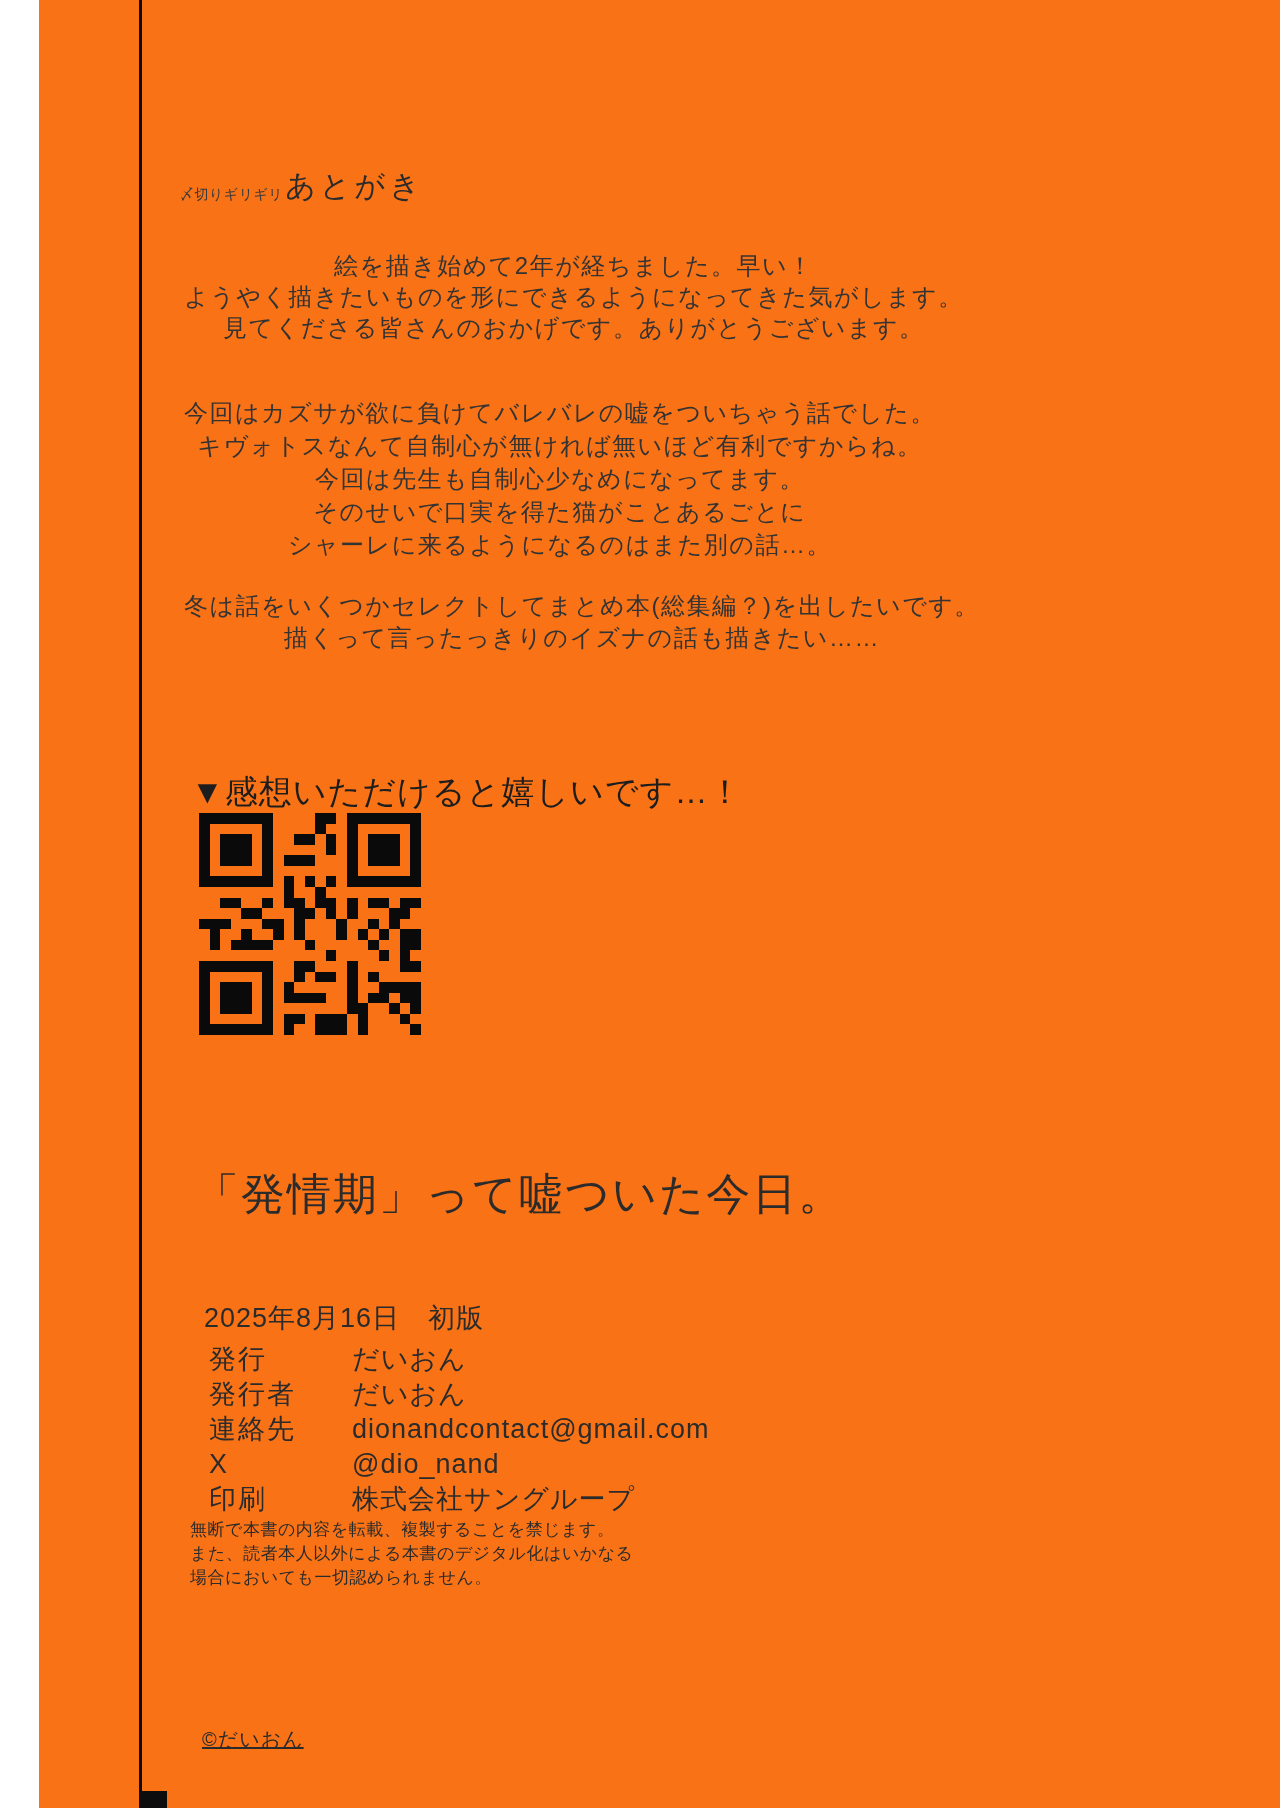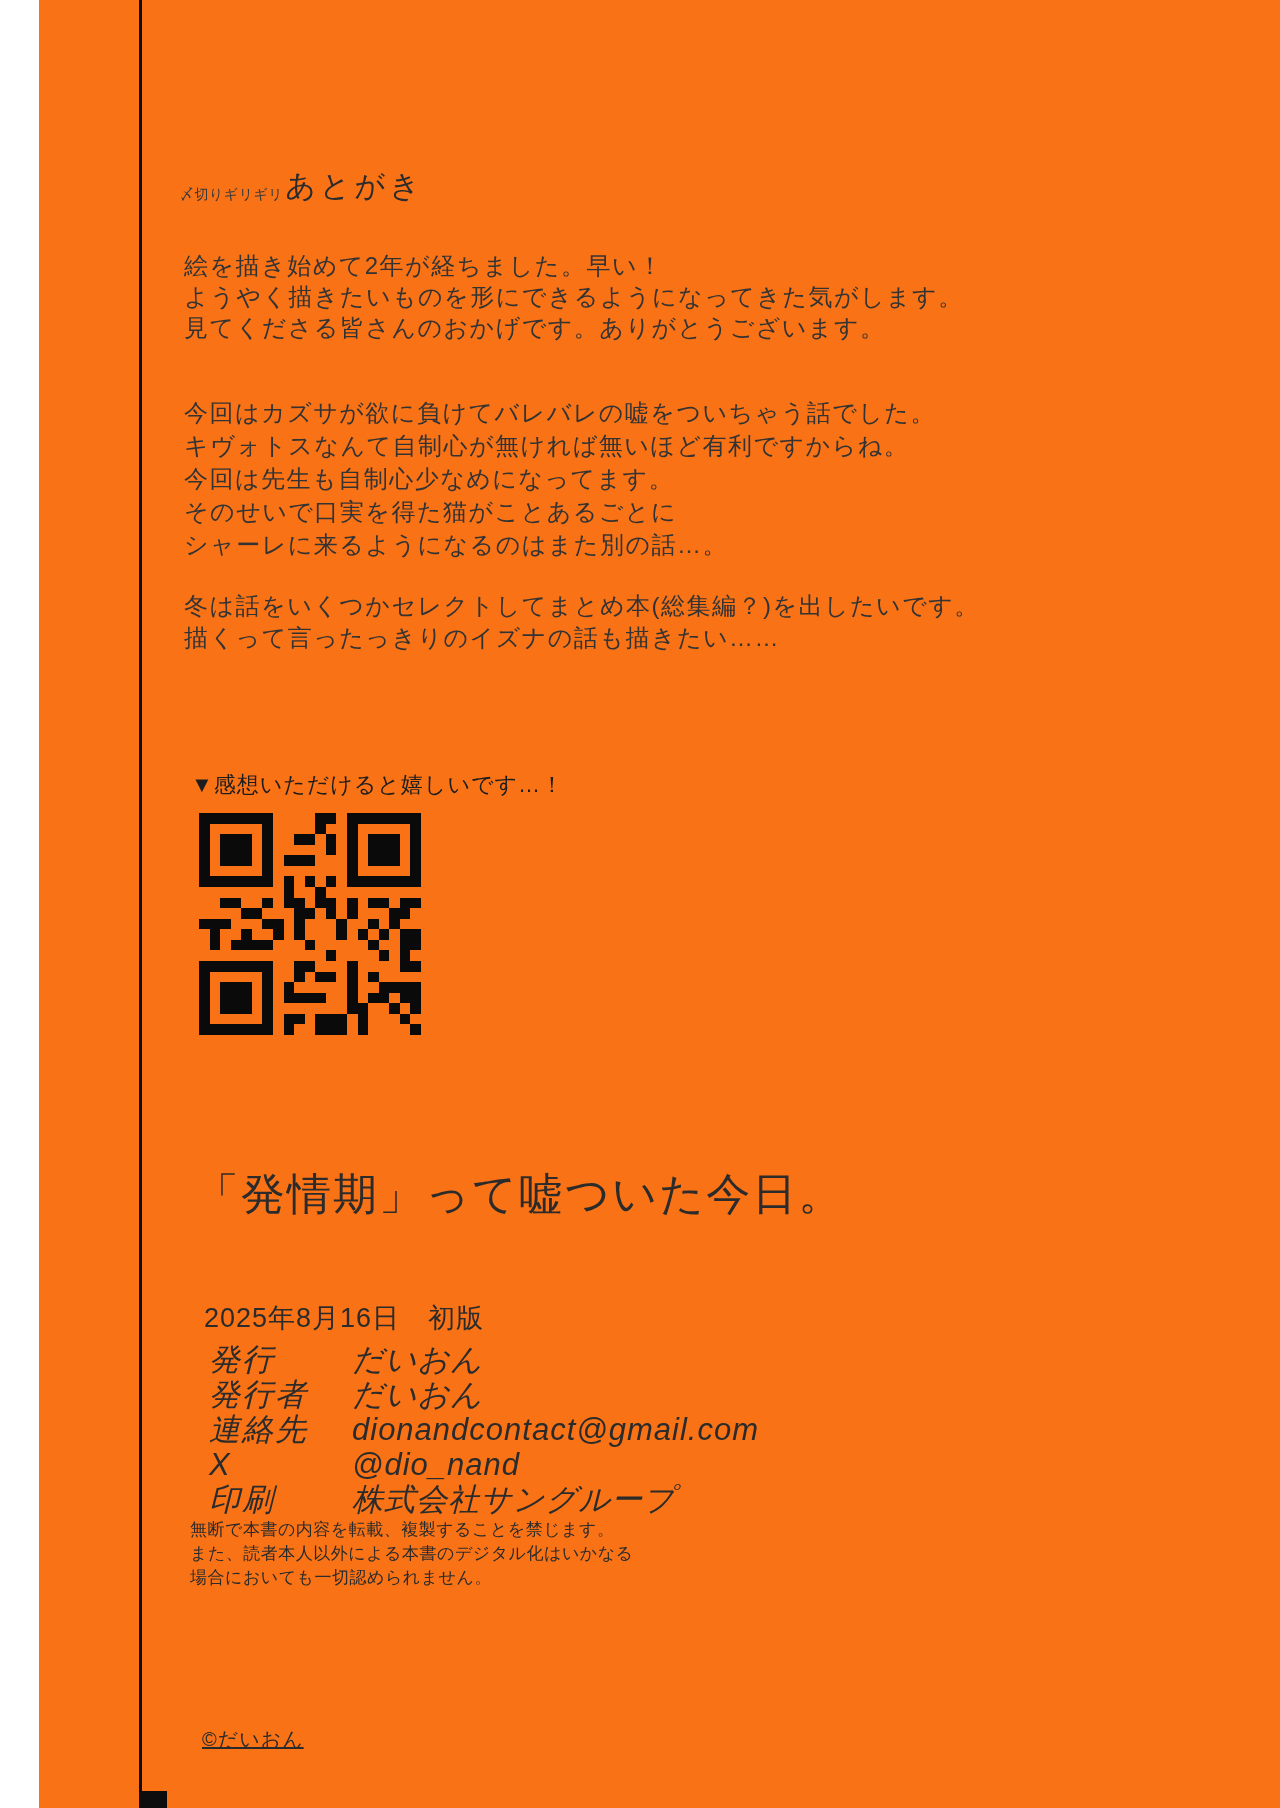--- a/index.html
+++ b/index.html
@@ -12,34 +12,34 @@
     overflow:hidden;
     margin-left:39px;
   }
   .left-rule{position:absolute;left:100px;top:0;width:3px;height:1808px;background:#0d0d0d;}
   .bottom-nub{position:absolute;left:100px;top:1791px;width:28px;height:17px;background:#0d0d0d;}
 
   .header{position:absolute;left:141px;top:166px;display:flex;align-items:flex-end;gap:2px;white-space:nowrap;}
   .header .small-label{font-size:14px;color:#3a3a3a;padding-bottom:3px;letter-spacing:0.5px;}
   .header .big-title{font-size:30px;color:#2b2b2b;letter-spacing:4px;}
 
-  .para{position:absolute;left:145px;font-size:24px;line-height:31px;letter-spacing:1.5px;color:#333;white-space:nowrap;}
+  .para{position:absolute;left:145px;font-size:24px;line-height:31px;letter-spacing:1.5px;color:#333;white-space:nowrap;text-align:center;}
   .para.p1{top:250px;}
   .para.p2{top:396px;line-height:33px;}
   .para.p3{top:590px;line-height:32px;}
 
-  .feedback{position:absolute;left:152px;top:770px;font-size:22px;letter-spacing:1px;color:#1d1d1d;white-space:nowrap;}
+  .feedback{position:absolute;left:152px;top:770px;font-size:33px;letter-spacing:1px;color:#1d1d1d;white-space:nowrap;}
 
   .qr-box{position:absolute;left:160px;top:800px;width:222px;height:248px;}
   .qr-box svg{width:100%;height:100%;shape-rendering:crispEdges;}
 
   .book-title{position:absolute;left:156px;top:1165px;font-size:44px;letter-spacing:2px;color:#2b2b2b;white-space:nowrap;font-family:Liberation Serif, serif;}
   .edition{position:absolute;left:165px;top:1300px;font-size:27px;letter-spacing:1px;color:#2b2b2b;white-space:nowrap;}
 
-  .colophon-rows{position:absolute;left:170px;top:1342px;font-size:31px;color:#2b2b2b;font-style:italic;}
+  .colophon-rows{position:absolute;left:170px;top:1342px;font-size:27px;color:#2b2b2b;}
   .colophon-row{display:flex;height:35px;line-height:35px;white-space:nowrap;}
   .colophon-row .lbl{width:143px;letter-spacing:2px;}
   .colophon-row .val{letter-spacing:1px;}
 
   .legal{position:absolute;left:151px;top:1518px;font-size:17px;line-height:24px;color:#2b2b2b;letter-spacing:0.5px;white-space:nowrap;}
   .copyright{position:absolute;left:163px;top:1726px;font-size:20px;color:#2b2b2b;letter-spacing:1px;text-decoration:underline;}
 </style>
 </head>
 <body>
 

